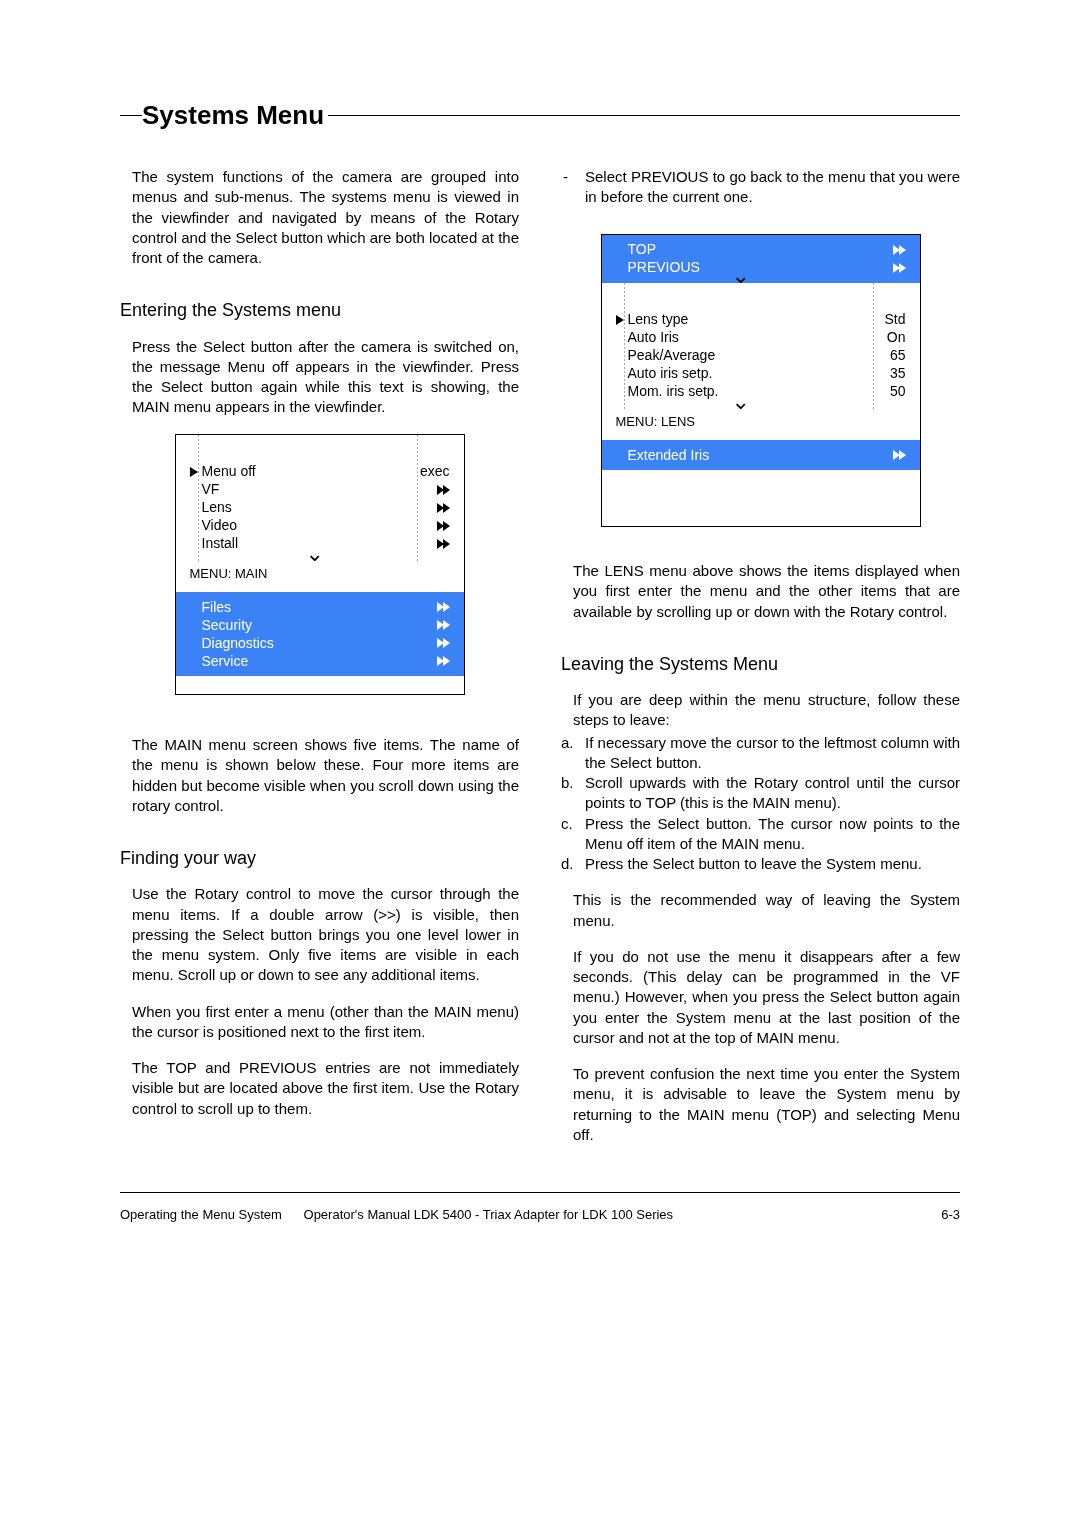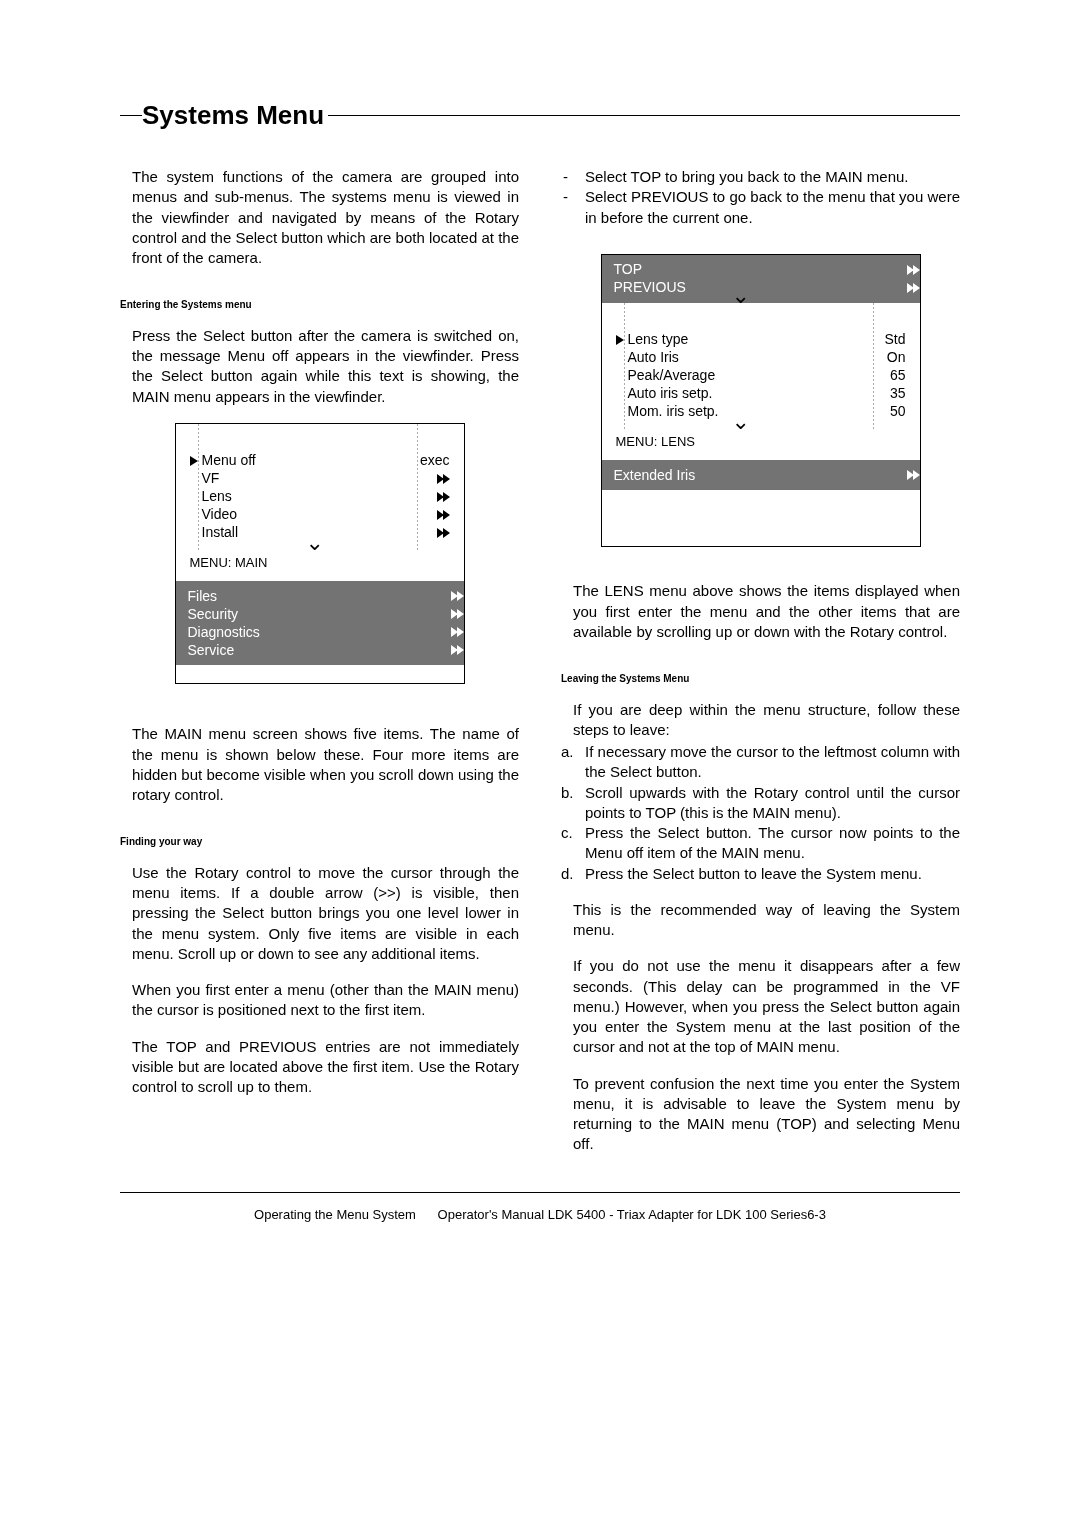--- a/index.html
+++ b/index.html
@@ -4,52 +4,52 @@
 <style>
   html,body{margin:0;padding:0;background:#fff;color:#000;font-family:Arial,Helvetica,sans-serif}
   .page{width:1080px;height:1272px;position:relative;box-sizing:border-box;padding:100px 120px 50px 120px}
   .title-wrap{display:flex;align-items:center;margin-bottom:36px}
   .title-rule-left{width:22px;height:1px;background:#000}
   .title{font-size:26px;font-weight:bold;padding:0 4px 0 0;white-space:nowrap}
   .title-rule-right{flex:1;height:1px;background:#000}
   .columns{display:flex;gap:42px}
   .col{flex:1;font-size:15px;line-height:1.35}
   .col p{margin:0 0 16px 12px;text-align:justify}
-  .subhead{font-weight:bold;margin:30px 0 14px 0;font-size:10px}
+  .subhead{font-weight:normal;margin:30px 0 14px 0;font-size:18px}
   ul.dash{list-style:none;margin:0 0 16px 0;padding:0}
   ul.dash li{text-align:justify;padding-left:24px;position:relative;margin:0}
   ul.dash li::before{content:"-";position:absolute;left:2px}
   ol.alpha{list-style:none;margin:0 0 16px 0;padding:0;counter-reset:a}
   ol.alpha li{text-align:justify;padding-left:24px;position:relative;margin:0}
   ol.alpha li::before{counter-increment:a;content:counter(a,lower-alpha)".";position:absolute;left:0}
   .menu-box{border:1px solid #000;margin:0 auto 40px auto;font-size:14px;box-sizing:border-box}
   .menu-box.small{width:290px}
   .menu-box.big{width:320px;margin:26px auto 34px auto}
   .mb-items{padding:28px 14px 8px 14px}
   .mb-title{padding:4px 14px 10px 14px;font-size:13px;position:relative}
   .mb-title .marker{position:absolute;left:130px;top:-18px;font-size:22px;line-height:1;color:#000}
-  .mb-shade{background:#737373;color:#fff;padding:6px 0}
+  .mb-shade{background:#3b82f6;color:#fff;padding:6px 14px}
   .mb-row{display:flex;justify-content:space-between;align-items:center;height:18px}
   .mb-row .lbl{display:flex;align-items:center}
   .mb-row .lbl .tri{display:inline-block;width:0;height:0;border-top:5px solid transparent;border-bottom:5px solid transparent;border-left:8px solid #000;margin-right:4px}
   .mb-row .lbl .ind{display:inline-block;width:12px}
   .arrows{display:flex;gap:-2px}
   .arrows .a{display:inline-block;width:0;height:0;border-top:5px solid transparent;border-bottom:5px solid transparent;border-left:7px solid #000;margin-left:-1px}
   .mb-shade .arrows .a{border-left-color:#fff}
   .mb-blank{height:56px}
   .mb-blank-sm{height:18px}
   .left-dots{position:relative}
   .left-dots::before{content:"";position:absolute;left:22px;top:0;bottom:0;width:1px;background-image:linear-gradient(to bottom,#aaa 50%,transparent 50%);background-size:1px 4px}
   .val-dots{position:relative}
   .val-dots::before,.val-dots::after{content:"";position:absolute;top:0;bottom:0;width:1px;background-image:linear-gradient(to bottom,#aaa 50%,transparent 50%);background-size:1px 4px}
   .val-dots::before{right:58px}
   .val-dots::after{right:46px}
   .footer{position:absolute;left:120px;right:120px;bottom:50px}
   .footer-rule{height:1px;background:#000;margin-bottom:14px}
-  .footer-row{display:flex;justify-content:center;font-size:13px}
+  .footer-row{display:flex;justify-content:space-between;font-size:13px}
   .footer-row .fl{}
   .footer-row .fr{}
 </style>
 </head>
 <body>
 <div class="page">
 
 <div class="title-wrap">
   <div class="title-rule-left"></div>
   <div class="title">Systems Menu</div>
@@ -163,21 +163,20 @@
     <p>The MAIN menu screen shows five items. The name of the menu is shown below these. Four more items are hidden but become visible when you scroll down using the rotary control.</p>
 
     <div class="subhead">Finding your way</div>
     <p>Use the Rotary control to move the cursor through the menu items. If a double arrow (&gt;&gt;) is visible, then pressing the Select button brings you one level lower in the menu system. Only five items are visible in each menu. Scroll up or down to see any additional items.</p>
     <p>When you first enter a menu (other than the MAIN menu) the cursor is positioned next to the first item.</p>
     <p> The TOP and PREVIOUS entries are not immediately visible but are located above the first item. Use the Rotary control to scroll up to them.</p>
   </div>
 
   <div class="col">
     <ul class="dash">
-      <li>Select TOP to bring you back to the MAIN menu.</li>
       <li>Select PREVIOUS to go back to the menu that you were in before the current one.</li>
     </ul>
 
     <div class="menu-box big">
       <div class="mb-shade">
         <div class="mb-row">
               <span class="lbl">
                 <span class="ind"></span>
                 <span>TOP</span>
               </span>

